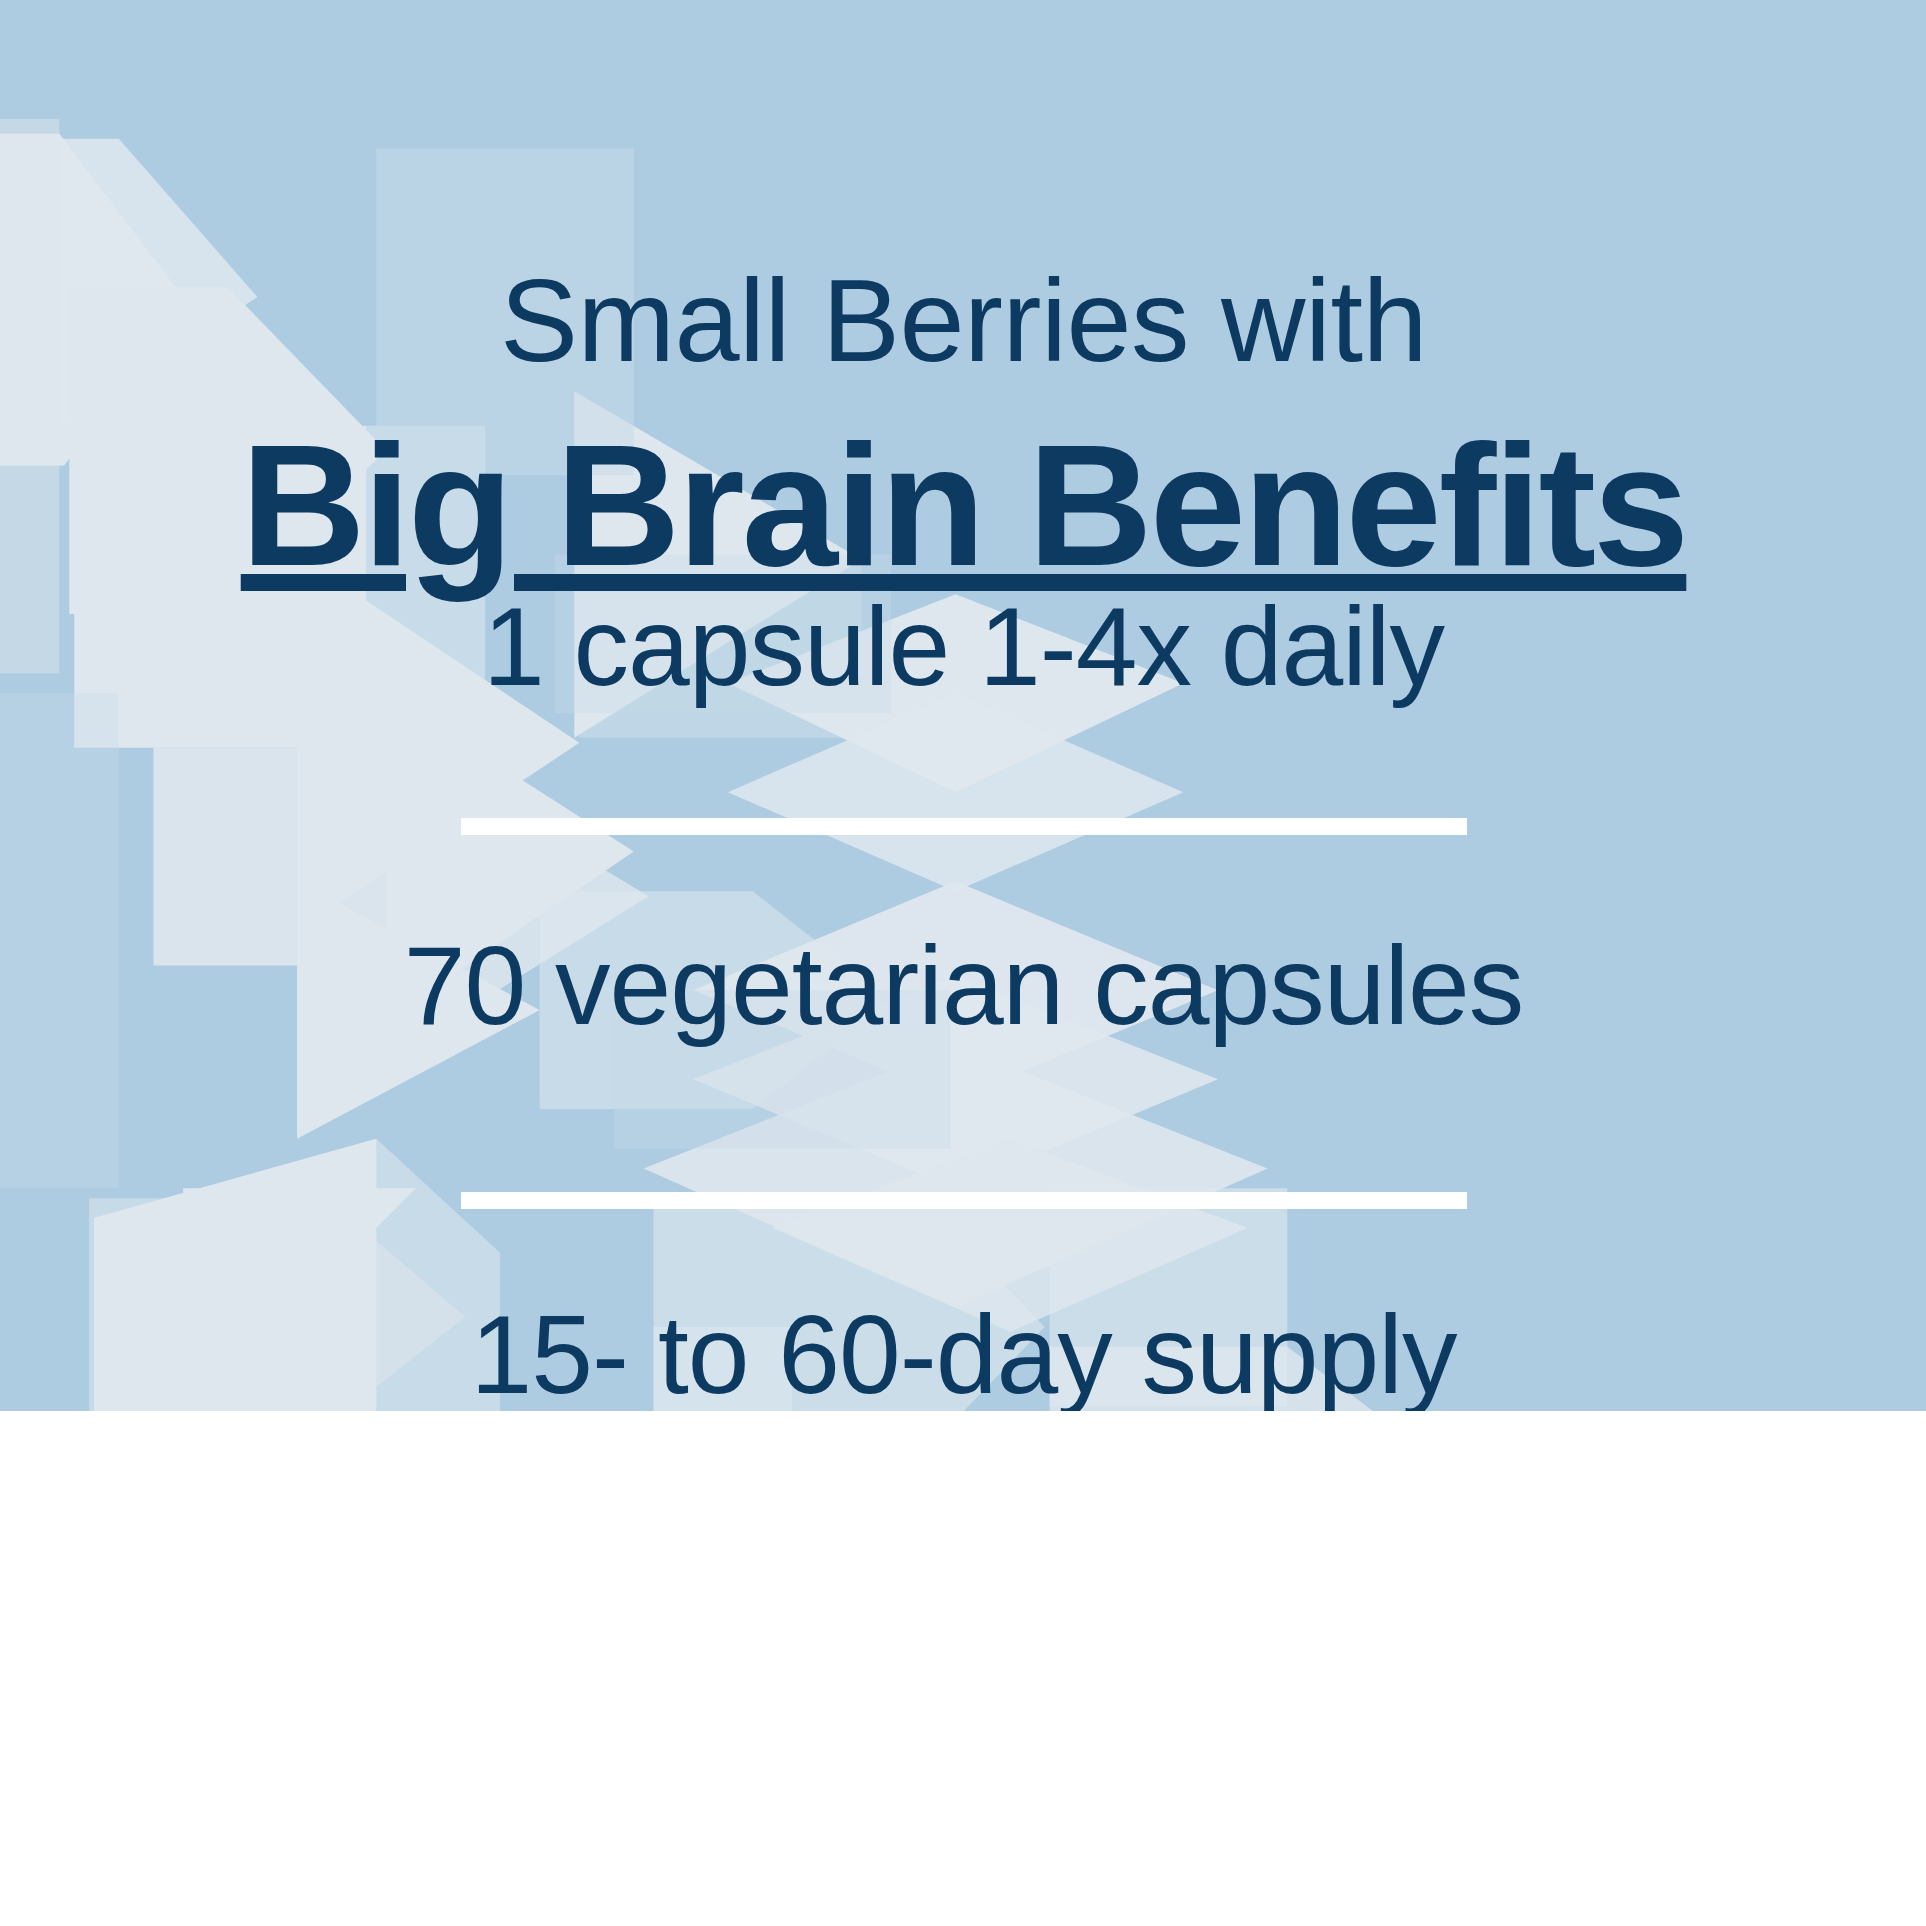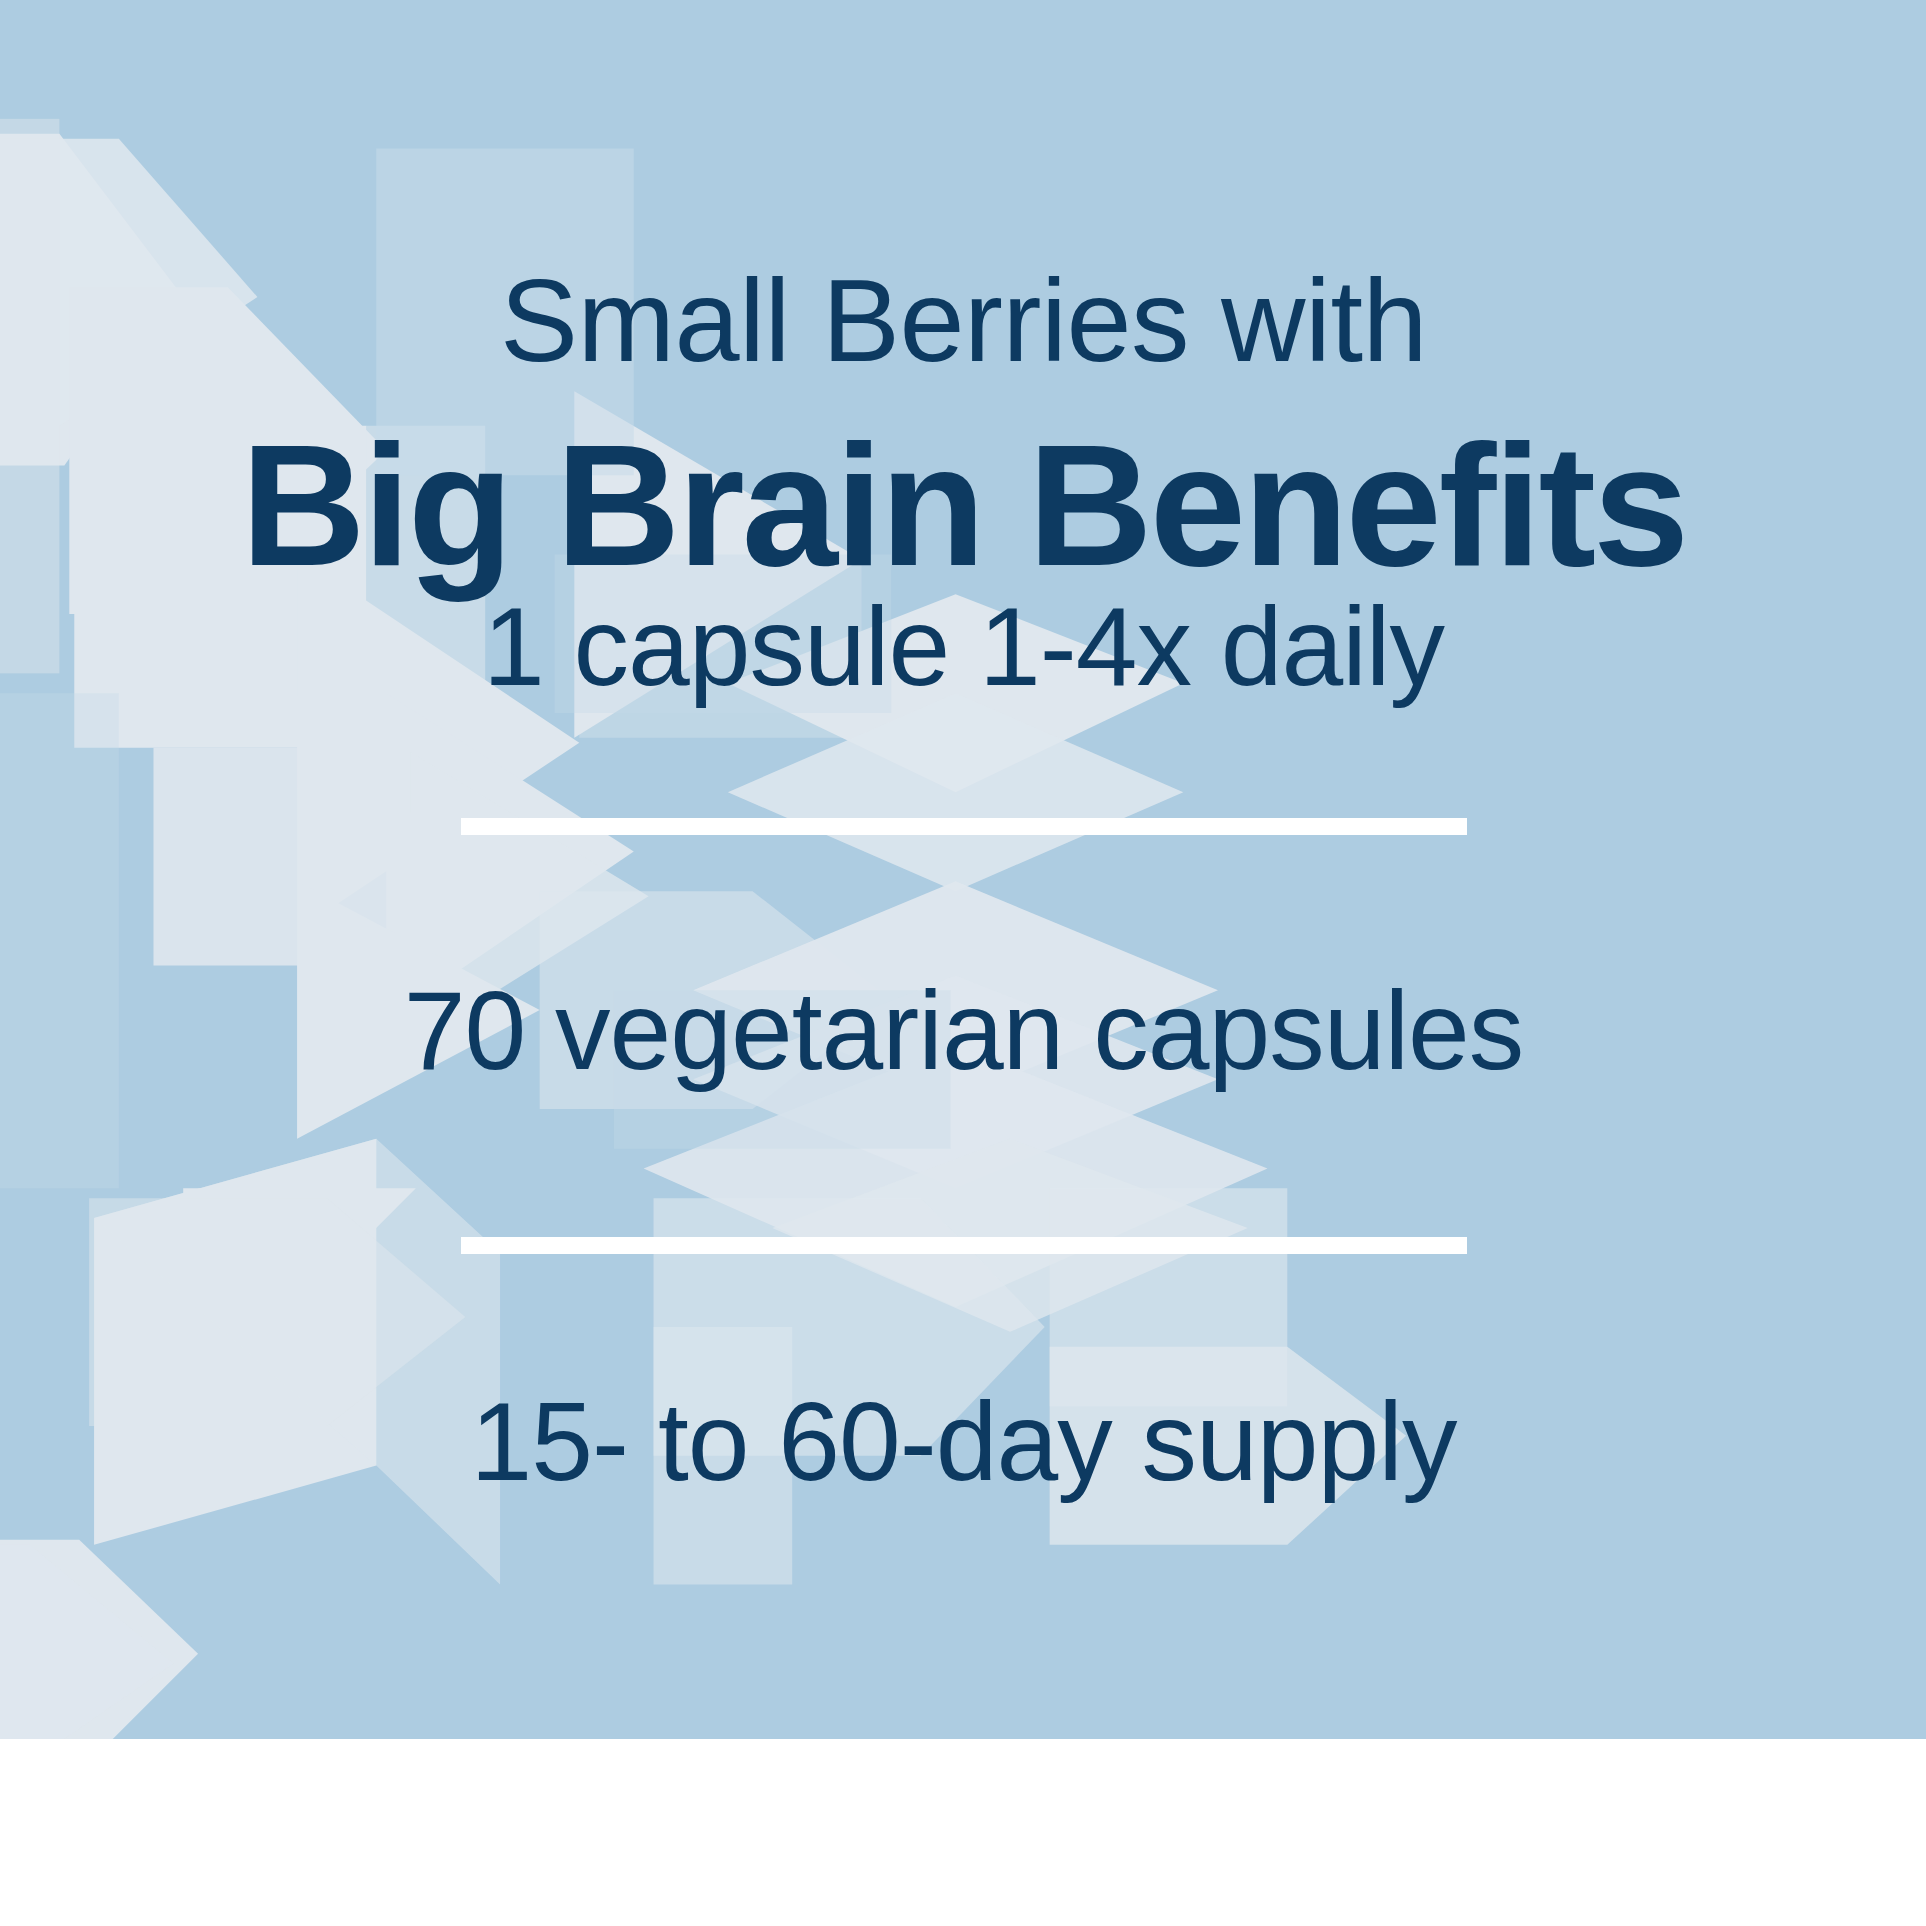--- a/index.html
+++ b/index.html
@@ -8,21 +8,21 @@
     padding: 0;
     background: #ffffff;
   }
   body {
     font-family: "Liberation Sans", sans-serif;
   }
 
   .canvas {
     position: relative;
     width: 1927px;
-    height: 1739px;
+    height: 1411px;
     overflow: hidden;
     background: #fdba74;
   }
 
   
   .bg-pattern {
     position: absolute;
     inset: 0;
     width: 1927px;
     height: 1927px;
@@ -50,20 +50,21 @@
     white-space: nowrap;
   }
 
   .headline {
     font-size: 173px;
     line-height: 1.0;
     font-weight: 700;
     letter-spacing: -3px;
     margin-top: 40px;
     white-space: nowrap;
+    text-decoration: underline;
   }
 
   .fact {
     font-size: 111px;
     line-height: 1.0;
     font-weight: 400;
     letter-spacing: -1px;
     white-space: nowrap;
   }
 

